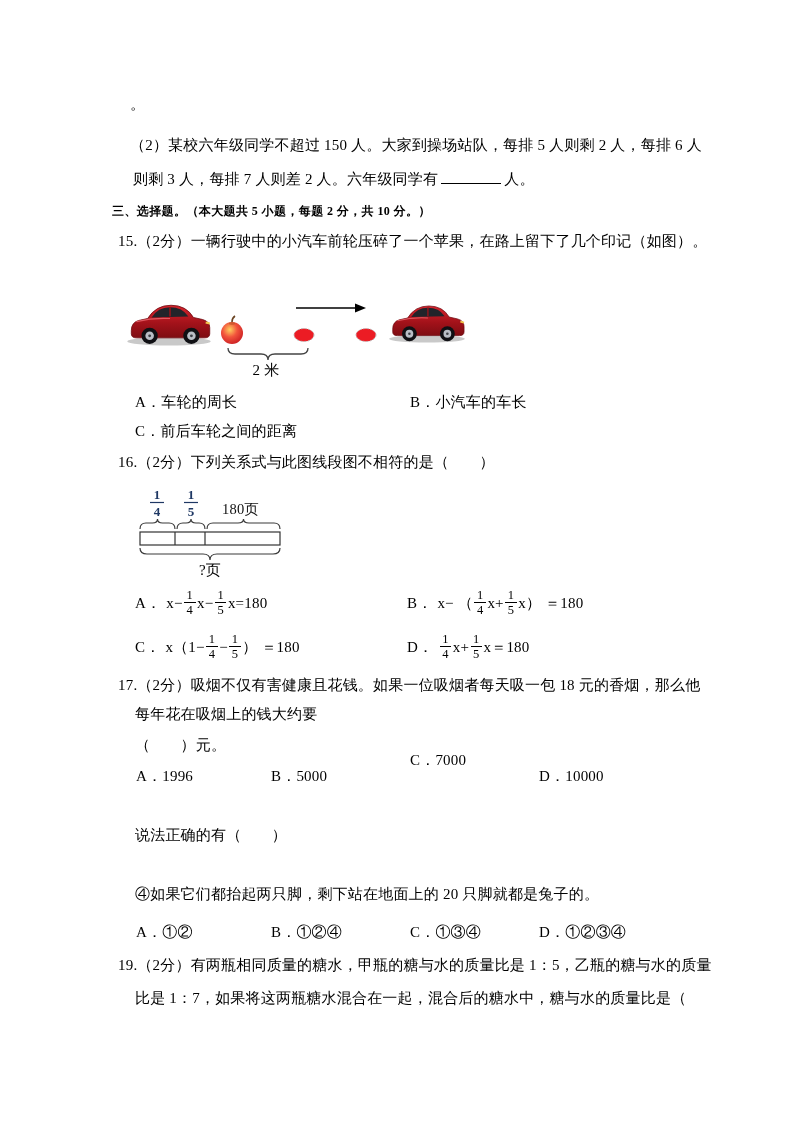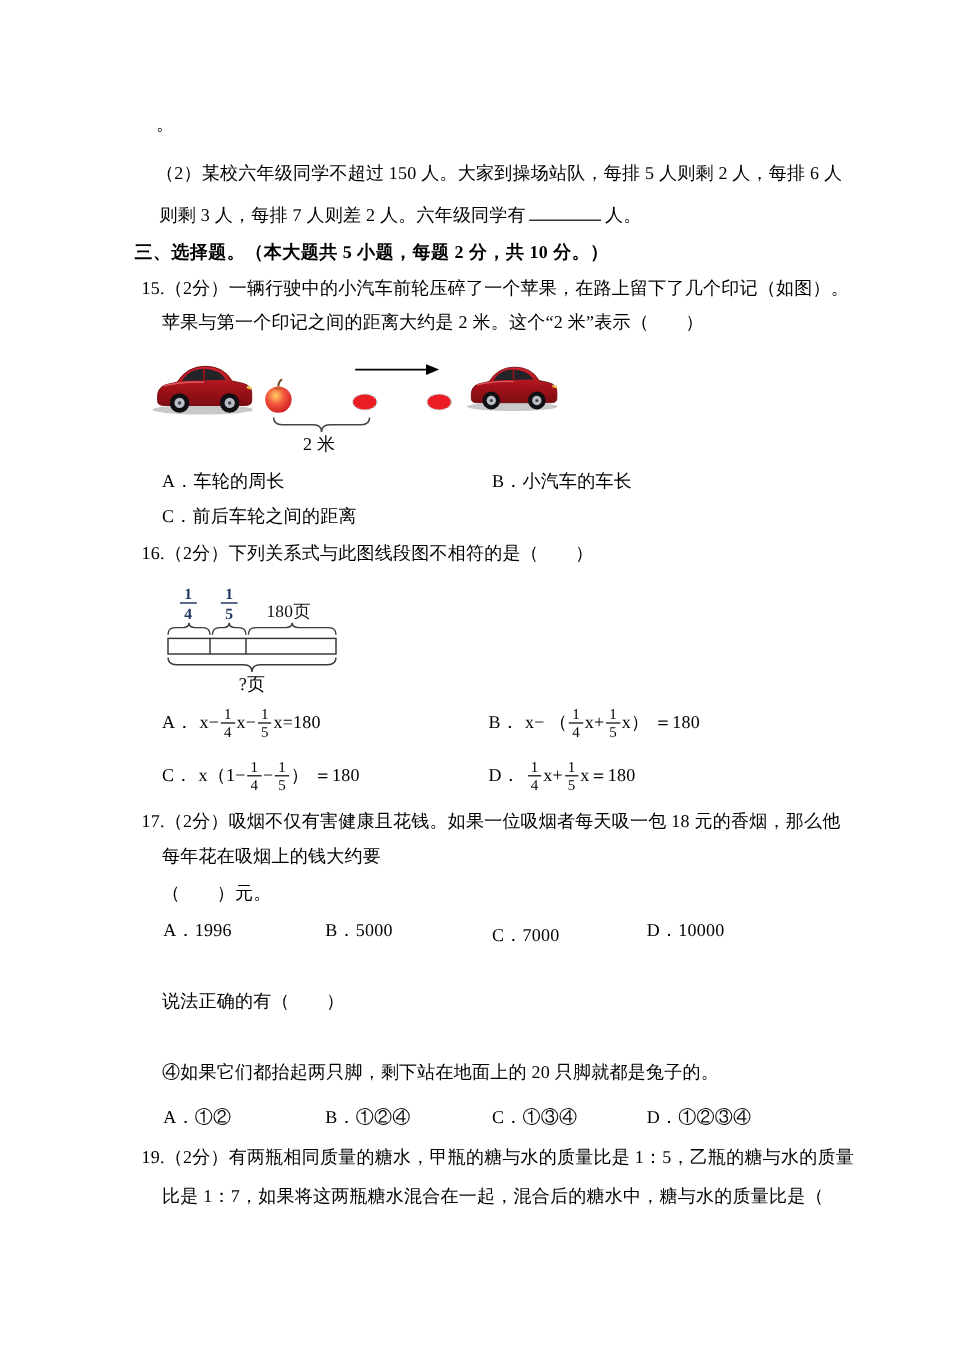--- a/index.html
+++ b/index.html
@@ -2,21 +2,21 @@
 <html><head>
 <meta charset="utf-8">
 <style>
   html,body{margin:0;padding:0;background:#ffffff;}
   .page{
     position:relative;width:794px;height:1123px;background:#ffffff;
     font-family:"Liberation Serif","DejaVu Serif",serif;
     font-size:15px;color:#000;overflow:hidden;letter-spacing:0.2px;
   }
   .line{position:absolute;white-space:nowrap;line-height:17px;}
-  .bold{font-weight:bold;font-size:15px;letter-spacing:0.4px;text-align:right;}
+  .bold{font-weight:bold;font-size:12px;letter-spacing:0.4px;text-align:right;}
   .blank{
     display:inline-block;width:60px;height:13px;
     border-bottom:1.3px solid #000;margin:0 3px;vertical-align:baseline;
   }
   .formula-row{height:38px;display:flex;align-items:center;}
   .opt-letter{margin-right:5px;}
   .formula{display:inline-flex;align-items:center;}
   .ftok{white-space:pre;}
   .frac{
     display:inline-flex;flex-direction:column;align-items:center;
@@ -33,21 +33,20 @@
 
   <div class="line" style="left:130px;top:96px">。</div>
 
   <div class="line" style="left:130px;top:137px">（2）某校六年级同学不超过 150 人。大家到操场站队，每排 5 人则剩 2 人，每排 6 人</div>
 
   <div class="line" style="left:133px;top:170px"><span>则剩 3 人，每排 7 人则差 2 人。六年级同学有</span><span class="blank"></span><span>人。</span></div>
 
   <div class="line bold" style="left:112px;top:203px">三、选择题。（本大题共 5 小题，每题 2 分，共 10 分。）</div>
 
   <div class="line" style="left:118px;top:233px">15.（2分）一辆行驶中的小汽车前轮压碎了一个苹果，在路上留下了几个印记（如图）。</div>
-  <div class="line" style="left:135px;top:261px">苹果与第一个印记之间的距离大约是 2 米。这个“2 米”表示（　　）</div>
 
   <svg style="position:absolute;left:118px;top:291px" width="355" height="92" viewBox="0 0 355 92">
     <defs>
       <linearGradient id="carGrad" x1="0" y1="0" x2="0" y2="1">
         <stop offset="0" stop-color="#d8252e"></stop>
         <stop offset="0.55" stop-color="#a3121a"></stop>
         <stop offset="1" stop-color="#7e0c12"></stop>
       </linearGradient>
       <radialGradient id="appleGrad" cx="0.4" cy="0.35" r="0.75">
         <stop offset="0" stop-color="#ffcf5e"></stop>
@@ -179,21 +178,21 @@
         <span class="ftok">x＝180</span>
       </span>
     </div>
 
   <div class="line" style="left:118px;top:677px">17.（2分）吸烟不仅有害健康且花钱。如果一位吸烟者每天吸一包 18 元的香烟，那么他</div>
   <div class="line" style="left:135px;top:706px">每年花在吸烟上的钱大约要</div>
   <div class="line" style="left:135px;top:737px">（　　）元。</div>
 
   <div class="line" style="left:136px;top:768px">A．1996</div>
   <div class="line" style="left:271px;top:768px">B．5000</div>
-  <div class="line" style="left:410px;top:772px">C．7000</div>
+  <div class="line" style="left:410px;top:752px">C．7000</div>
   <div class="line" style="left:539px;top:768px">D．10000</div>
 
   <div class="line" style="left:135px;top:827px">说法正确的有（　　）</div>
   <div class="line" style="left:135px;top:886px">④如果它们都抬起两只脚，剩下站在地面上的 20 只脚就都是兔子的。</div>
 
   <div class="line" style="left:136px;top:924px">A．①②</div>
   <div class="line" style="left:271px;top:924px">B．①②④</div>
   <div class="line" style="left:410px;top:924px">C．①③④</div>
   <div class="line" style="left:539px;top:924px">D．①②③④</div>
 

